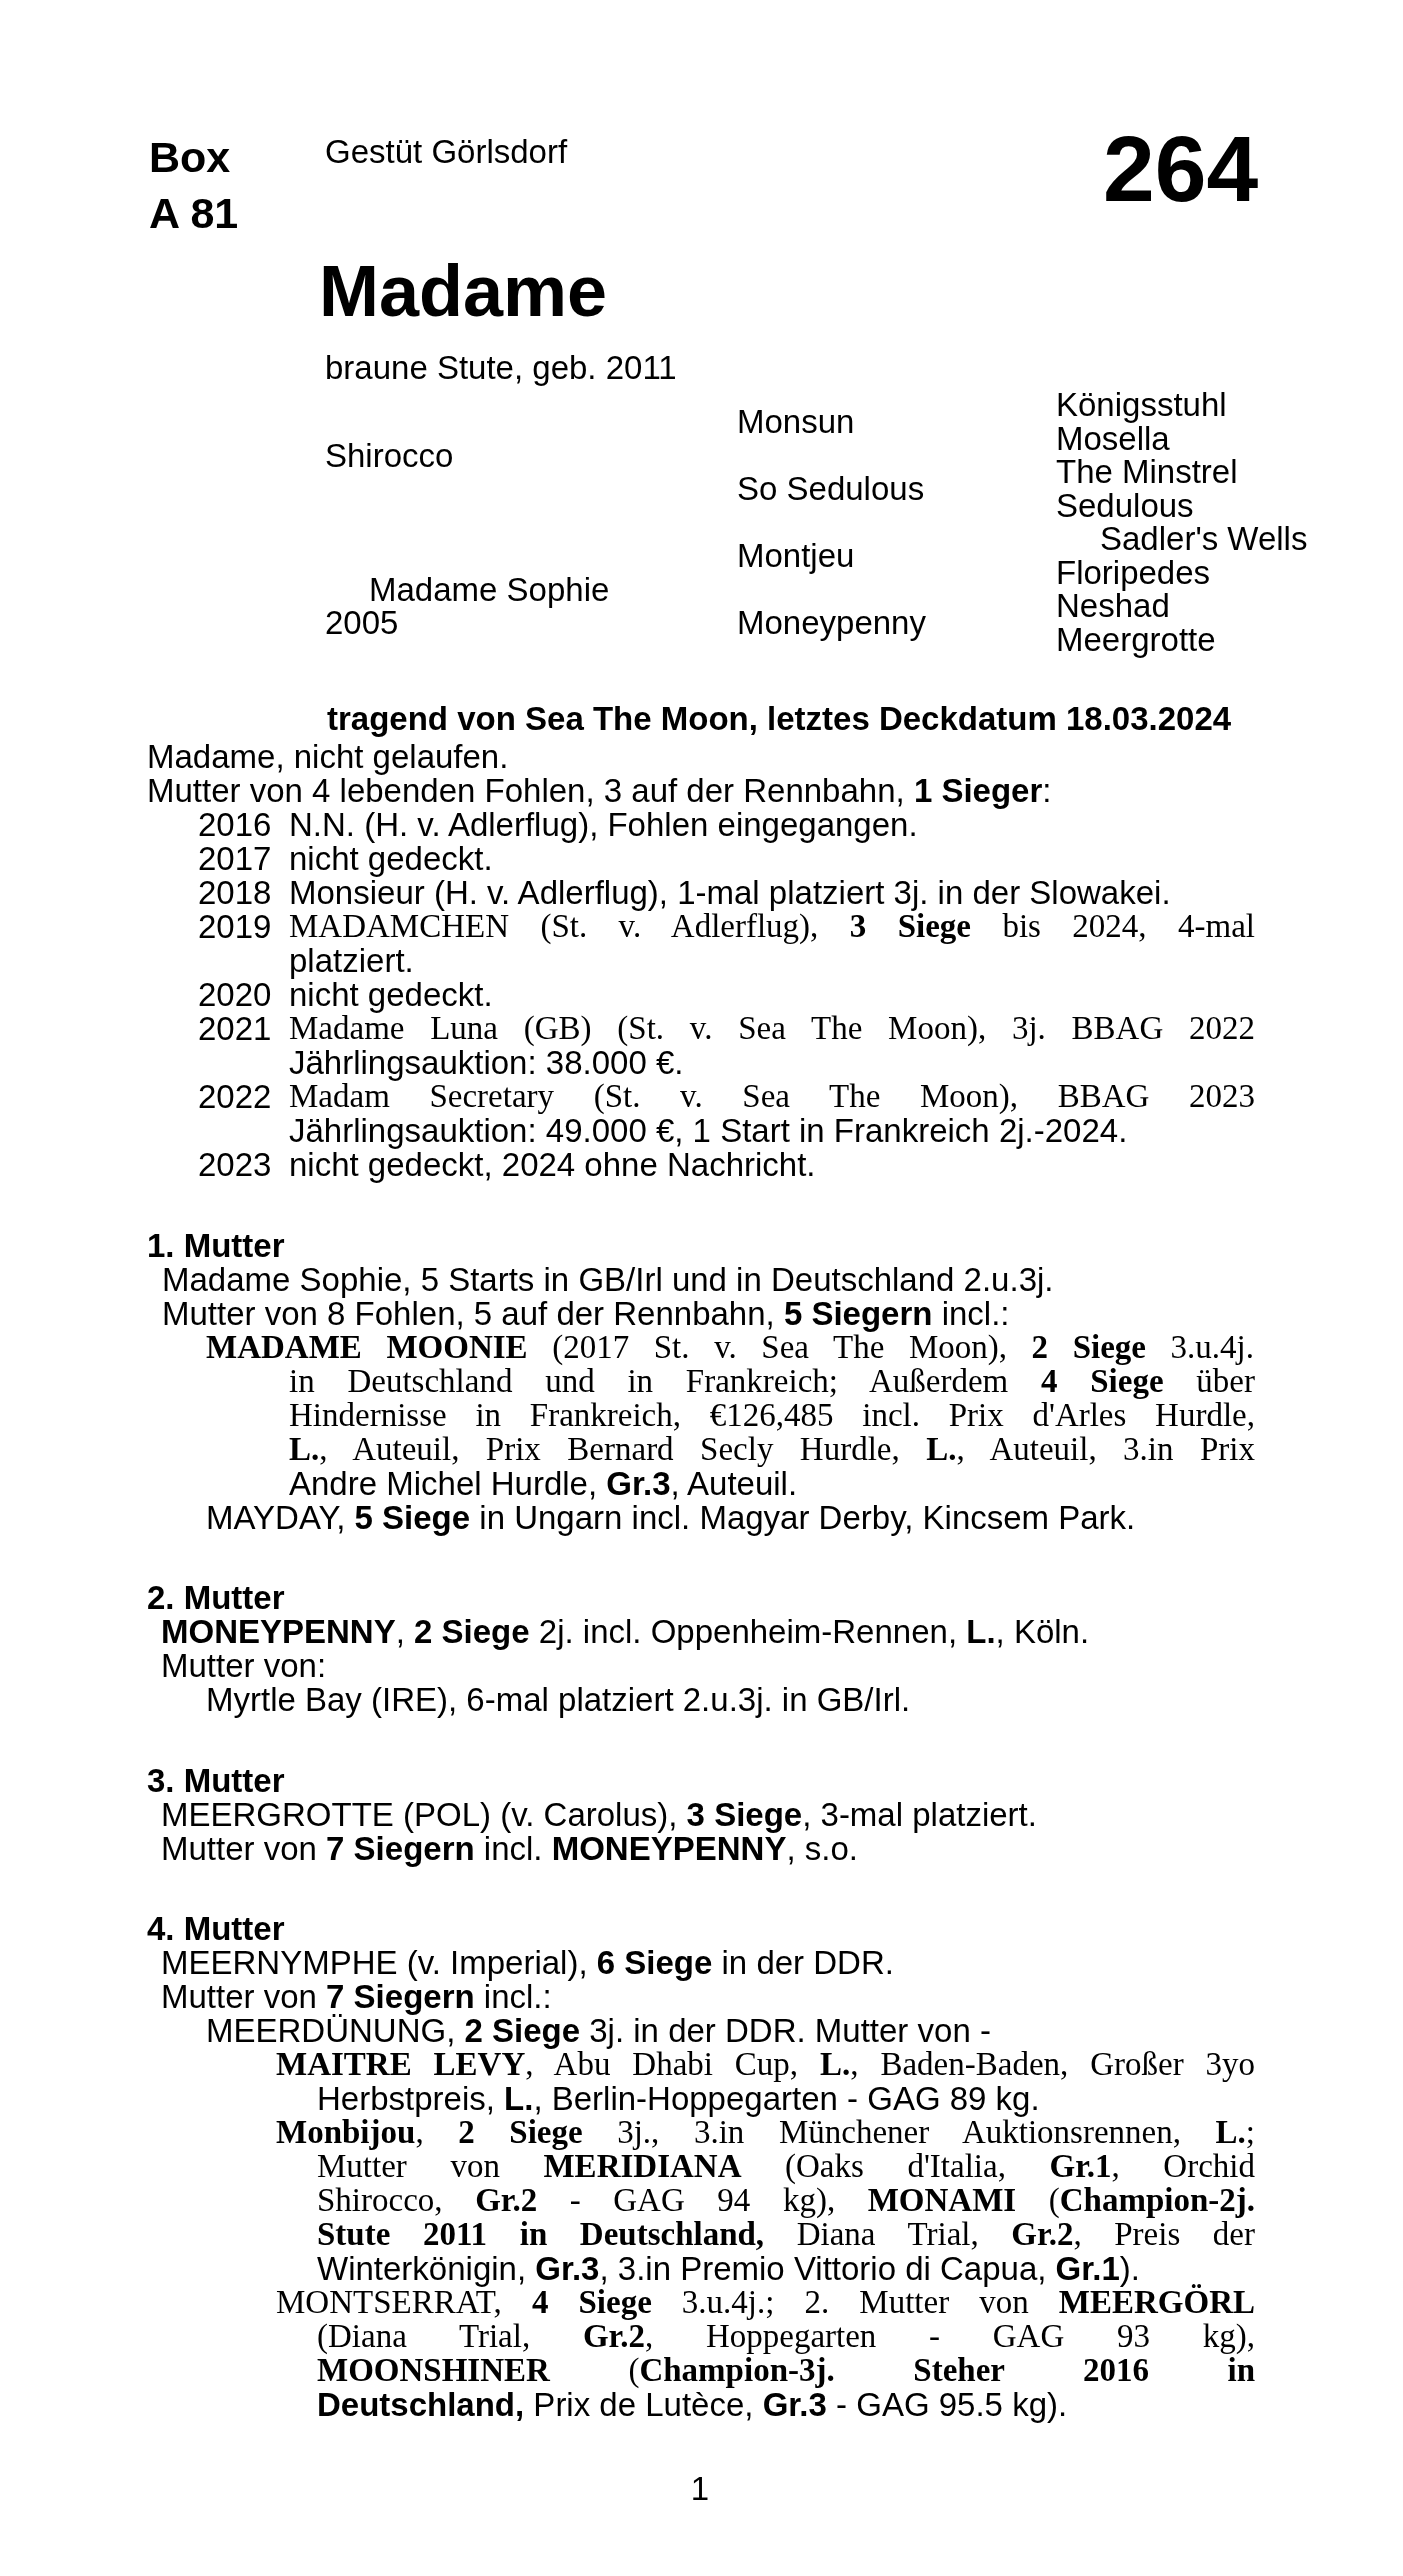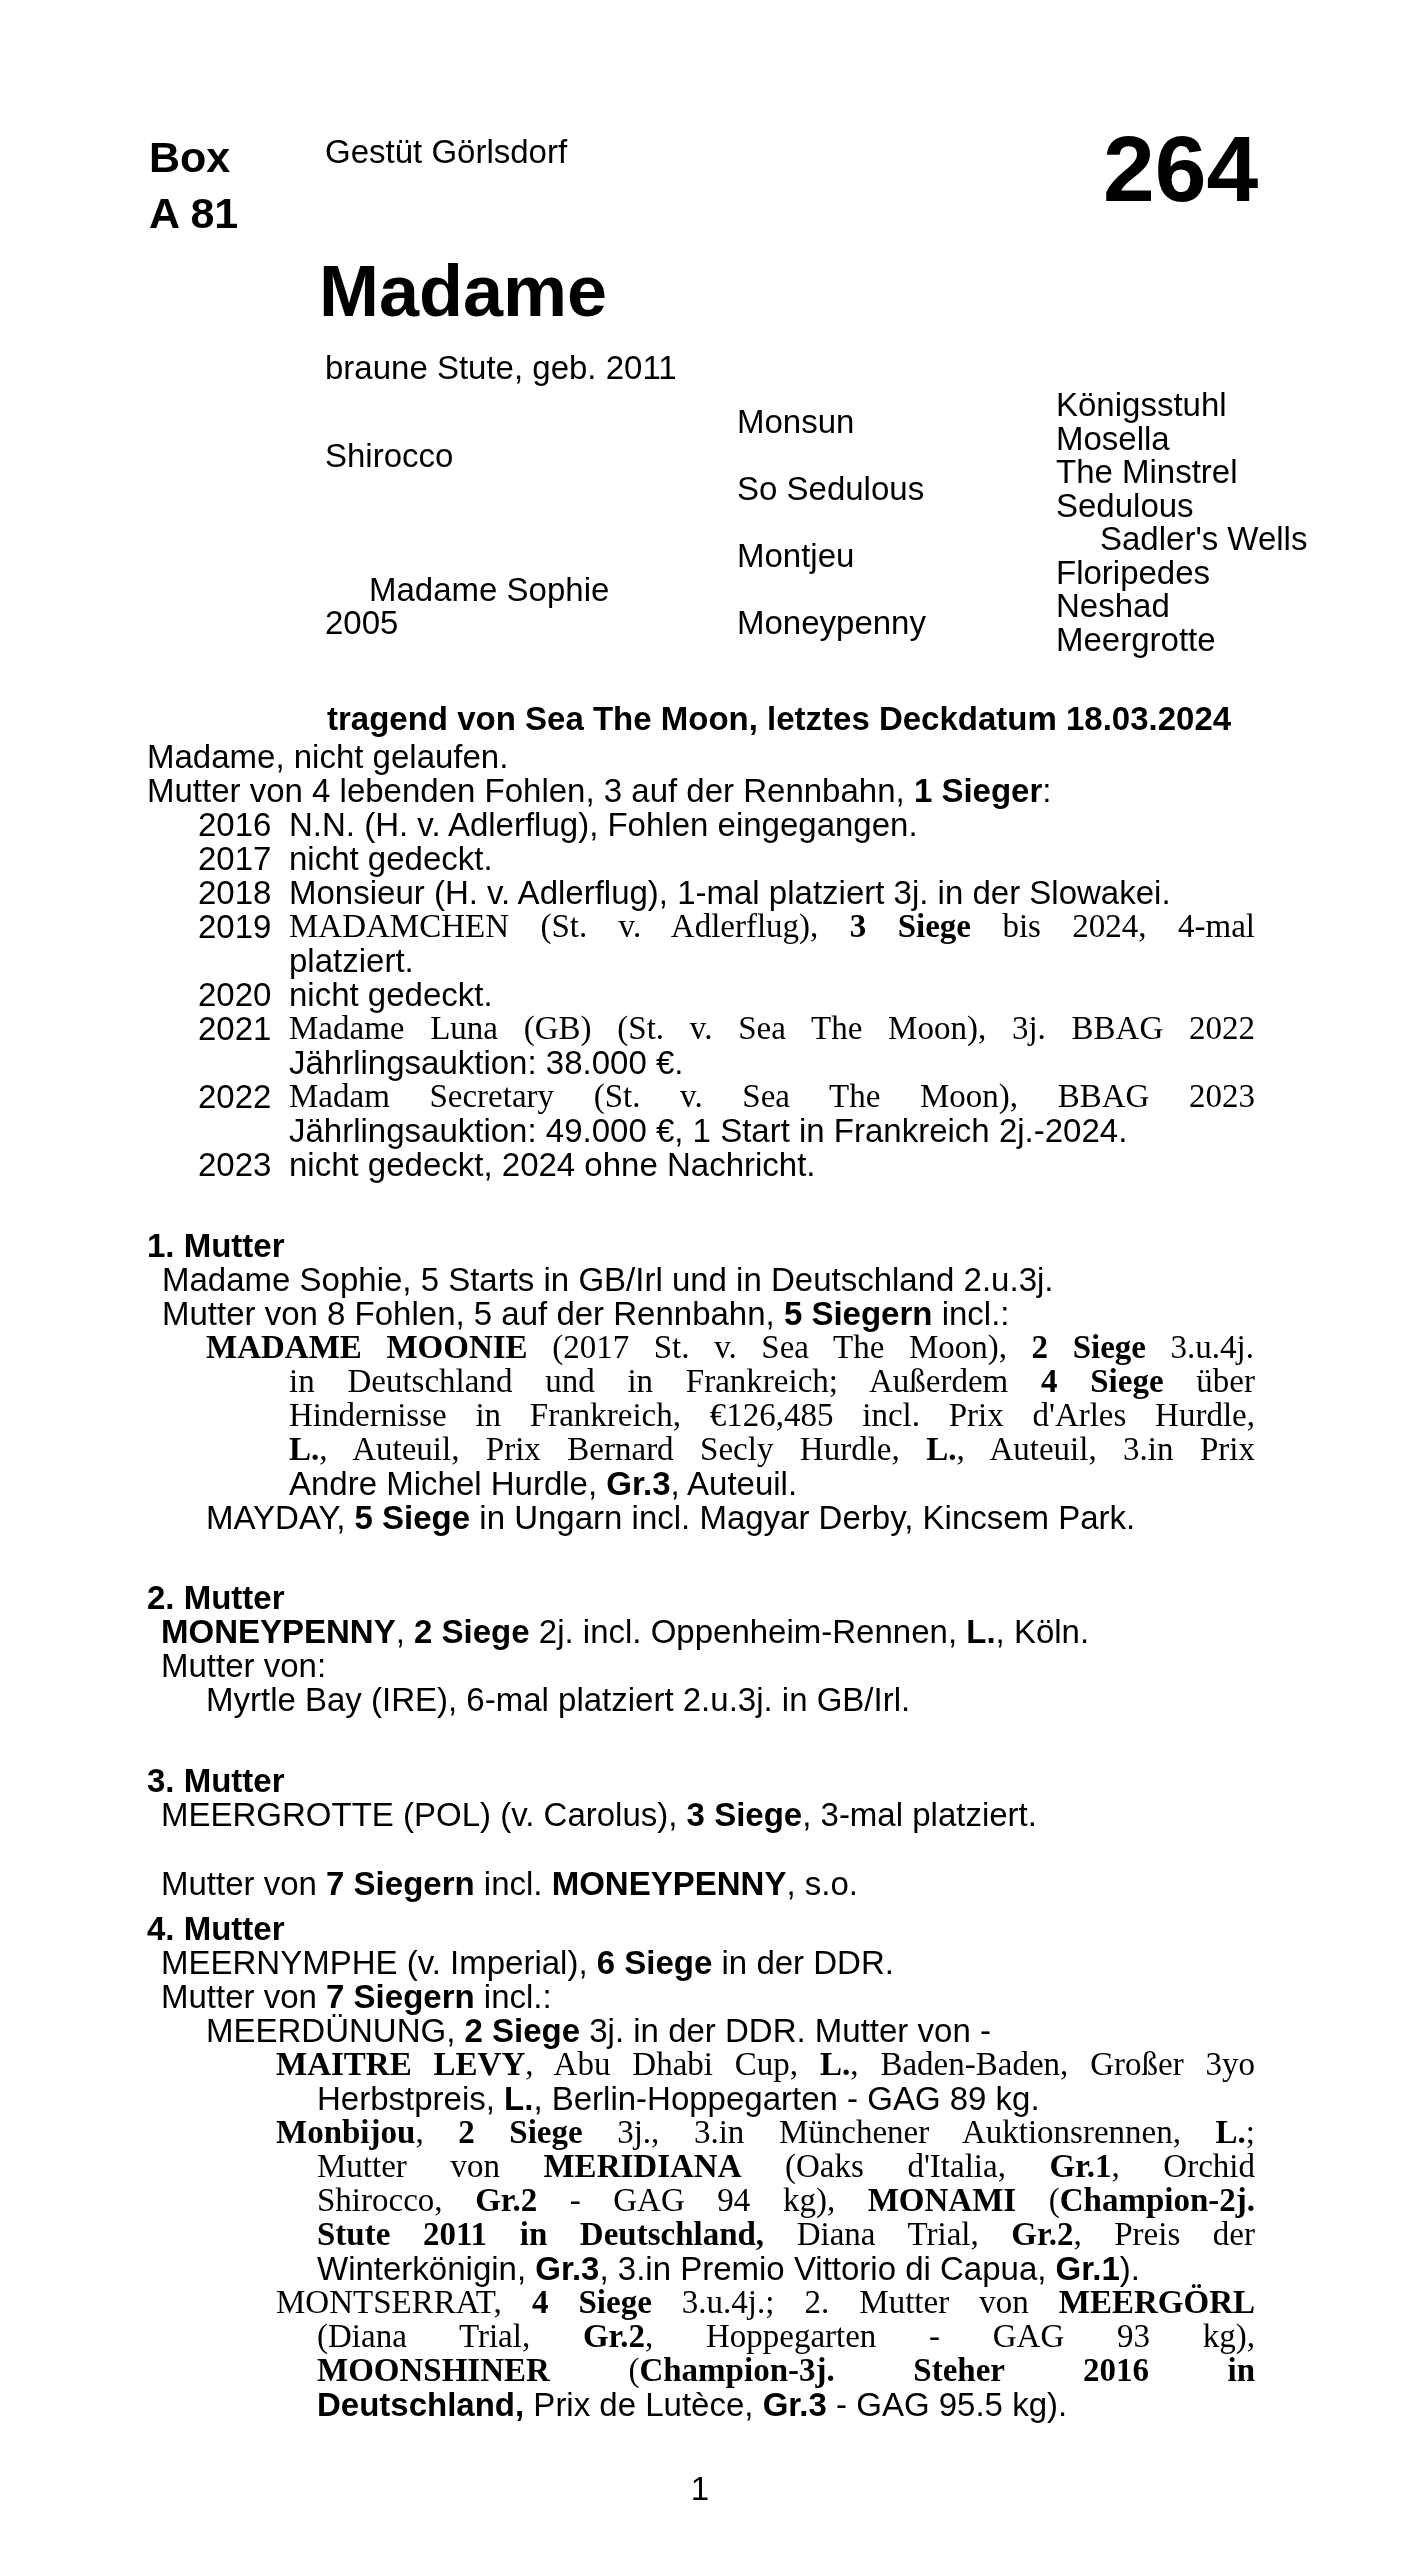--- a/index.html
+++ b/index.html
@@ -89,21 +89,21 @@
       <div class="tl just" style="left: 289px; top: 1399px; width: 966px;"><span>Hindernisse in Frankreich, €126,485 incl. Prix d'Arles Hurdle,</span></div>
       <div class="tl just" style="left: 289px; top: 1433px; width: 966px;"><span class="b">L.</span><span>, Auteuil, Prix Bernard Secly Hurdle, </span><span class="b">L.</span><span>, Auteuil, 3.in Prix</span></div>
       <div class="tl" style="left: 289px; top: 1467px;"><span>Andre Michel Hurdle, </span><span class="b">Gr.3</span><span>, Auteuil.</span></div>
       <div class="tl" style="left: 206px; top: 1501px;"><span>MAYDAY, </span><span class="b">5 Siege</span><span> in Ungarn incl. Magyar Derby, Kincsem Park.</span></div>
       <div class="tl" style="left: 147px; top: 1581px;"><span class="b">2. Mutter</span></div>
       <div class="tl" style="left: 161px; top: 1615px;"><span class="b">MONEYPENNY</span><span>, </span><span class="b">2 Siege</span><span> 2j. incl. Oppenheim-Rennen, </span><span class="b">L.</span><span>, Köln.</span></div>
       <div class="tl" style="left: 161px; top: 1649px;"><span>Mutter von:</span></div>
       <div class="tl" style="left: 206px; top: 1683px;"><span>Myrtle Bay (IRE), 6-mal platziert 2.u.3j. in GB/Irl.</span></div>
       <div class="tl" style="left: 147px; top: 1764px;"><span class="b">3. Mutter</span></div>
       <div class="tl" style="left: 161px; top: 1798px;"><span>MEERGROTTE (POL) (v. Carolus), </span><span class="b">3 Siege</span><span>, 3-mal platziert.</span></div>
-      <div class="tl" style="left: 161px; top: 1832px; margin-top: 35px;"><span>Mutter von </span><span class="b">7 Siegern</span><span> incl. </span><span class="b">MONEYPENNY</span><span>, s.o.</span></div>
+      <div class="tl" style="left: 161px; top: 1832px;"><span>Mutter von </span><span class="b">7 Siegern</span><span> incl. </span><span class="b">MONEYPENNY</span><span>, s.o.</span></div>
       <div class="tl" style="left: 147px; top: 1912px;"><span class="b">4. Mutter</span></div>
       <div class="tl" style="left: 161px; top: 1946px;"><span>MEERNYMPHE (v. Imperial), </span><span class="b">6 Siege</span><span> in der DDR.</span></div>
       <div class="tl" style="left: 161px; top: 1980px;"><span>Mutter von </span><span class="b">7 Siegern</span><span> incl.:</span></div>
       <div class="tl" style="left: 206px; top: 2014px;"><span>MEERDÜNUNG, </span><span class="b">2 Siege</span><span> 3j. in der DDR. Mutter von -</span></div>
       <div class="tl just" style="left: 276px; top: 2048px; width: 979px;"><span class="b">MAITRE LEVY</span><span>, Abu Dhabi Cup, </span><span class="b">L.</span><span>, Baden-Baden, Großer 3yo</span></div>
       <div class="tl" style="left: 317px; top: 2082px;"><span>Herbstpreis, </span><span class="b">L.</span><span>, Berlin-Hoppegarten - GAG 89 kg.</span></div>
       <div class="tl just" style="left: 276px; top: 2116px; width: 979px;"><span class="b">Monbijou</span><span>, </span><span class="b">2 Siege</span><span> 3j., 3.in Münchener Auktionsrennen, </span><span class="b">L.</span><span>;</span></div>
       <div class="tl just" style="left: 317px; top: 2150px; width: 938px;"><span>Mutter von </span><span class="b">MERIDIANA</span><span> (Oaks d'Italia, </span><span class="b">Gr.1</span><span>, Orchid</span></div>
       <div class="tl just" style="left: 317px; top: 2184px; width: 938px;"><span>Shirocco, </span><span class="b">Gr.2</span><span> - GAG 94 kg), </span><span class="b">MONAMI</span><span> (</span><span class="b">Champion-2j.</span></div>
       <div class="tl just" style="left: 317px; top: 2218px; width: 938px;"><span class="b">Stute 2011 in Deutschland,</span><span> Diana Trial, </span><span class="b">Gr.2</span><span>, Preis der</span></div>

